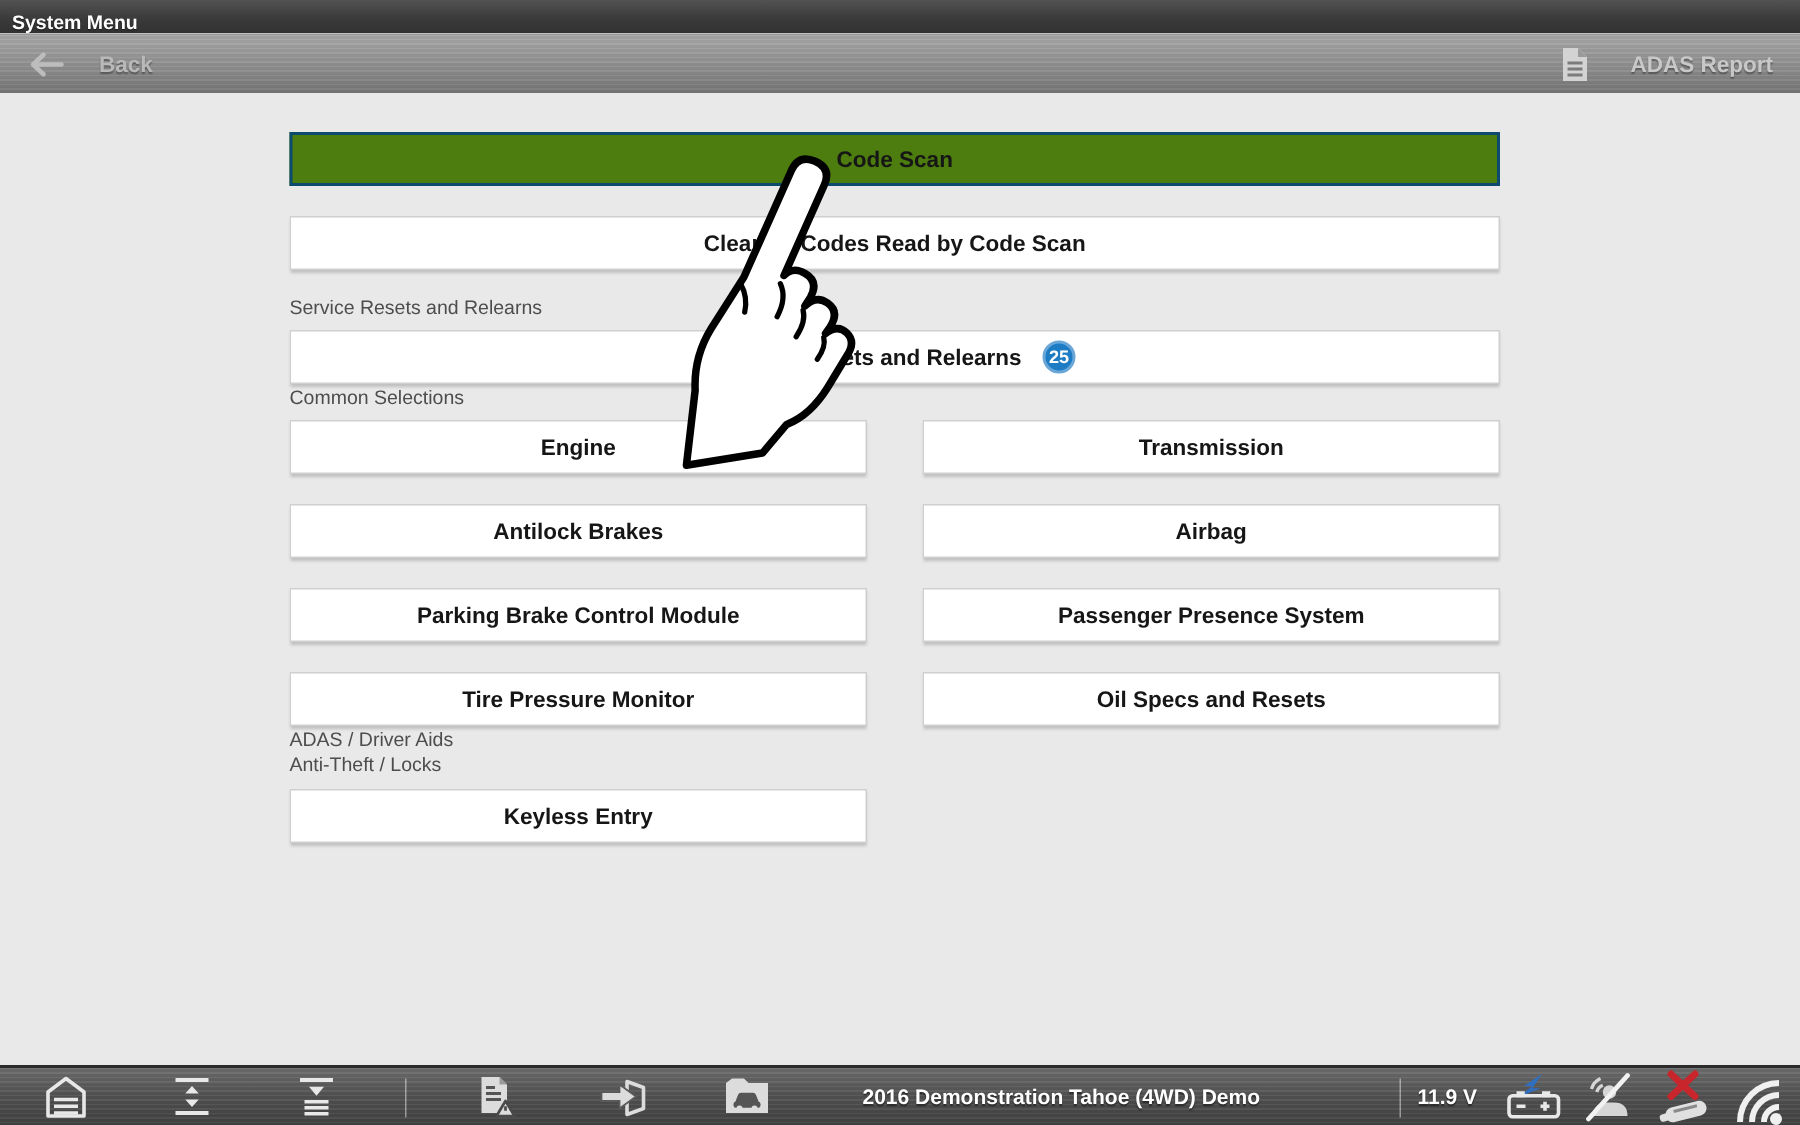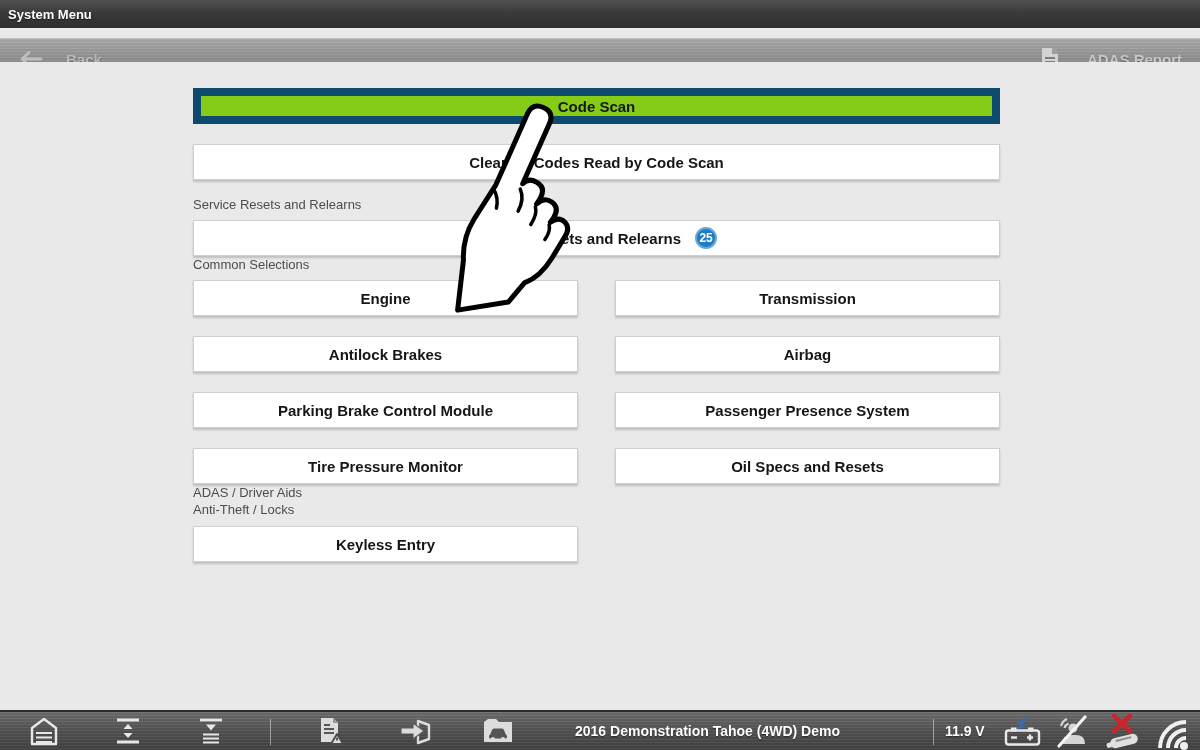--- a/index.html
+++ b/index.html
@@ -9,21 +9,21 @@
   
   .titlebar {
     position:absolute; left:0; top:0; width:1200px; height:28px;
     background:linear-gradient(180deg,#525252 0%,#3a3a3a 45%,#2d2d2d 100%);
     display:flex; align-items:center; padding-left:8px;
   }
   .titlebar .title { color:#ffffff; font-size:13px; font-weight:bold; text-shadow:0 1px 1px rgba(0,0,0,.6); }
 
   
   .toolbar {
-    position:absolute; left:0; top:38px; width:1200px; height:41px;
+    position:absolute; left:0; top:22px; width:1200px; height:41px;
     background:
       repeating-linear-gradient(180deg, rgba(255,255,255,.05) 0 1px, rgba(0,0,0,.04) 1px 3px),
       linear-gradient(180deg,#a9a9a9 0%,#8e8e8e 55%,#757575 100%);
     border-top:1px solid #bfbfbf;
     display:flex; align-items:center;
   }
   .tb-btn { display:flex; align-items:center; gap:10px; height:100%; cursor:default; }
   .back-btn { margin-left:16px; }
   .back-label { color:#b9b9b9; font-size:15px; font-weight:bold; text-shadow:0 1px 1px rgba(0,0,0,.35); margin-left:12px; }
   .catview-btn { margin-left:48px; }
@@ -35,21 +35,21 @@
   .content { position:absolute; left:0; top:62px; width:1200px; height:648px; background:#e9e9e9; overflow:hidden; }
   .menu { margin-left:193px; width:807px; }
 
   .btn {
     background:#ffffff; border:1px solid #cfcfcf;
     box-shadow:0 2px 2px rgba(0,0,0,.18);
     height:36px; display:flex; align-items:center; justify-content:center;
     font-size:15px; font-weight:bold; color:#161616; cursor:default;
   }
   .btn.full { width:807px; }
-  .btn.selected { background:#84cc16; border:8px solid #0c4a6e; box-shadow:none; }
+  .btn.selected { background:#4d7c0f; border:2px solid #0c4a6e; box-shadow:none; }
   .section-label { font-size:13px; color:#4d4d4d; height:17px; line-height:17px; }
 
   .mt26{margin-top:26px;} .mt20{margin-top:20px;} .mt16{margin-top:16px;}
   .mt7{margin-top:7px;} .mt27{} .mt3{margin-top:7px;} .mt8{margin-top:8px;}
 
   .grid { display:grid; grid-template-columns:385px 385px; column-gap:37px; row-gap:20px; }
 
   .badge {
     display:inline-flex; align-items:center; justify-content:center;
     width:22px; height:22px; border-radius:50%;

